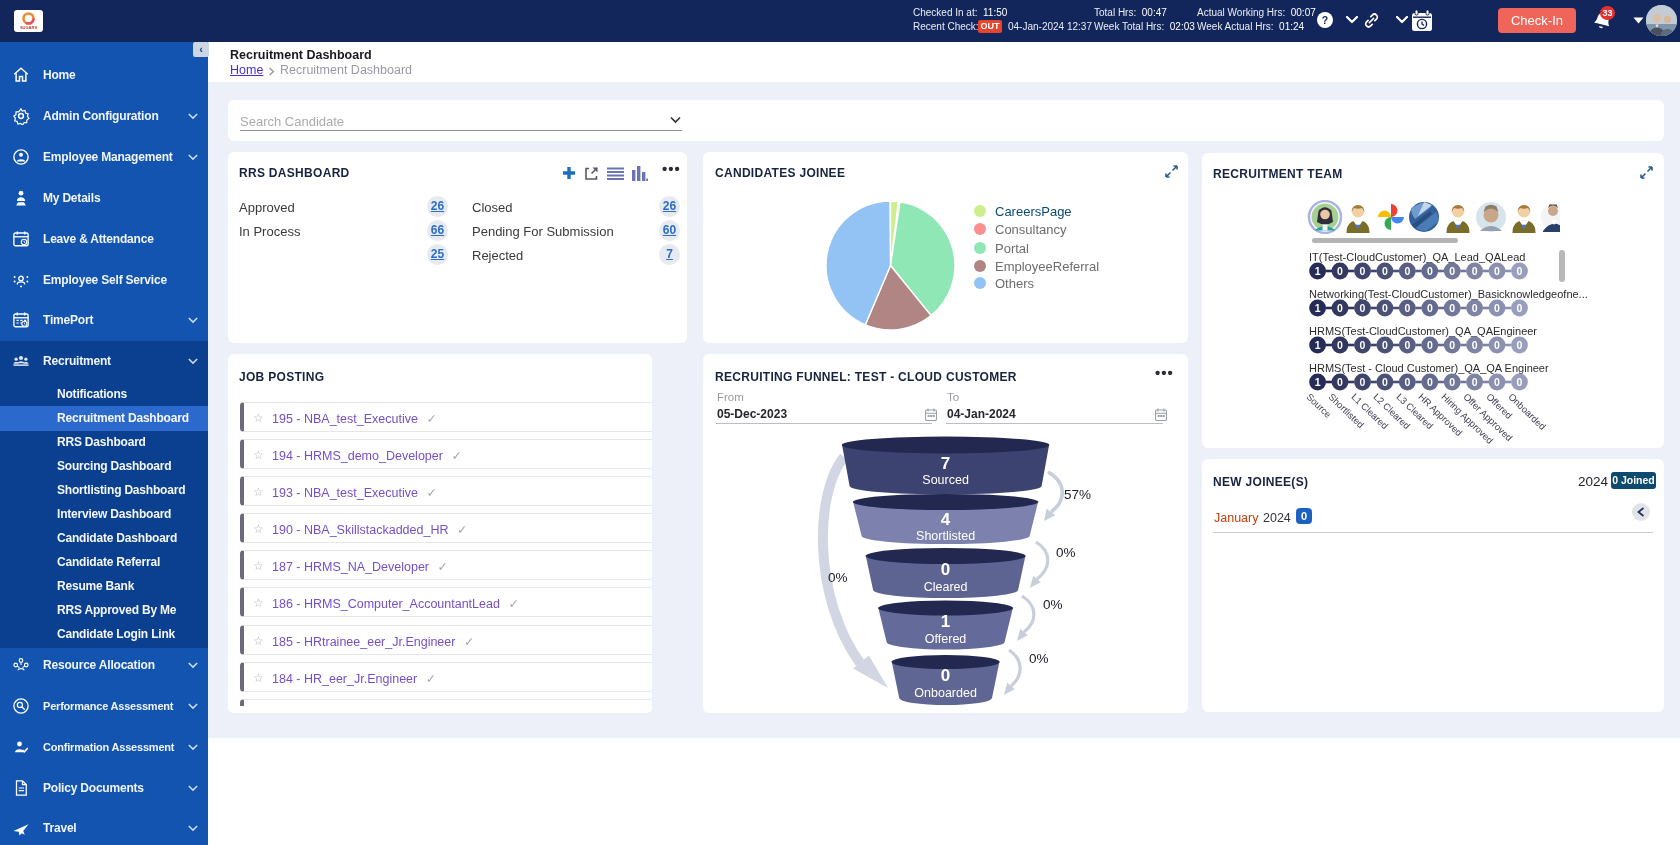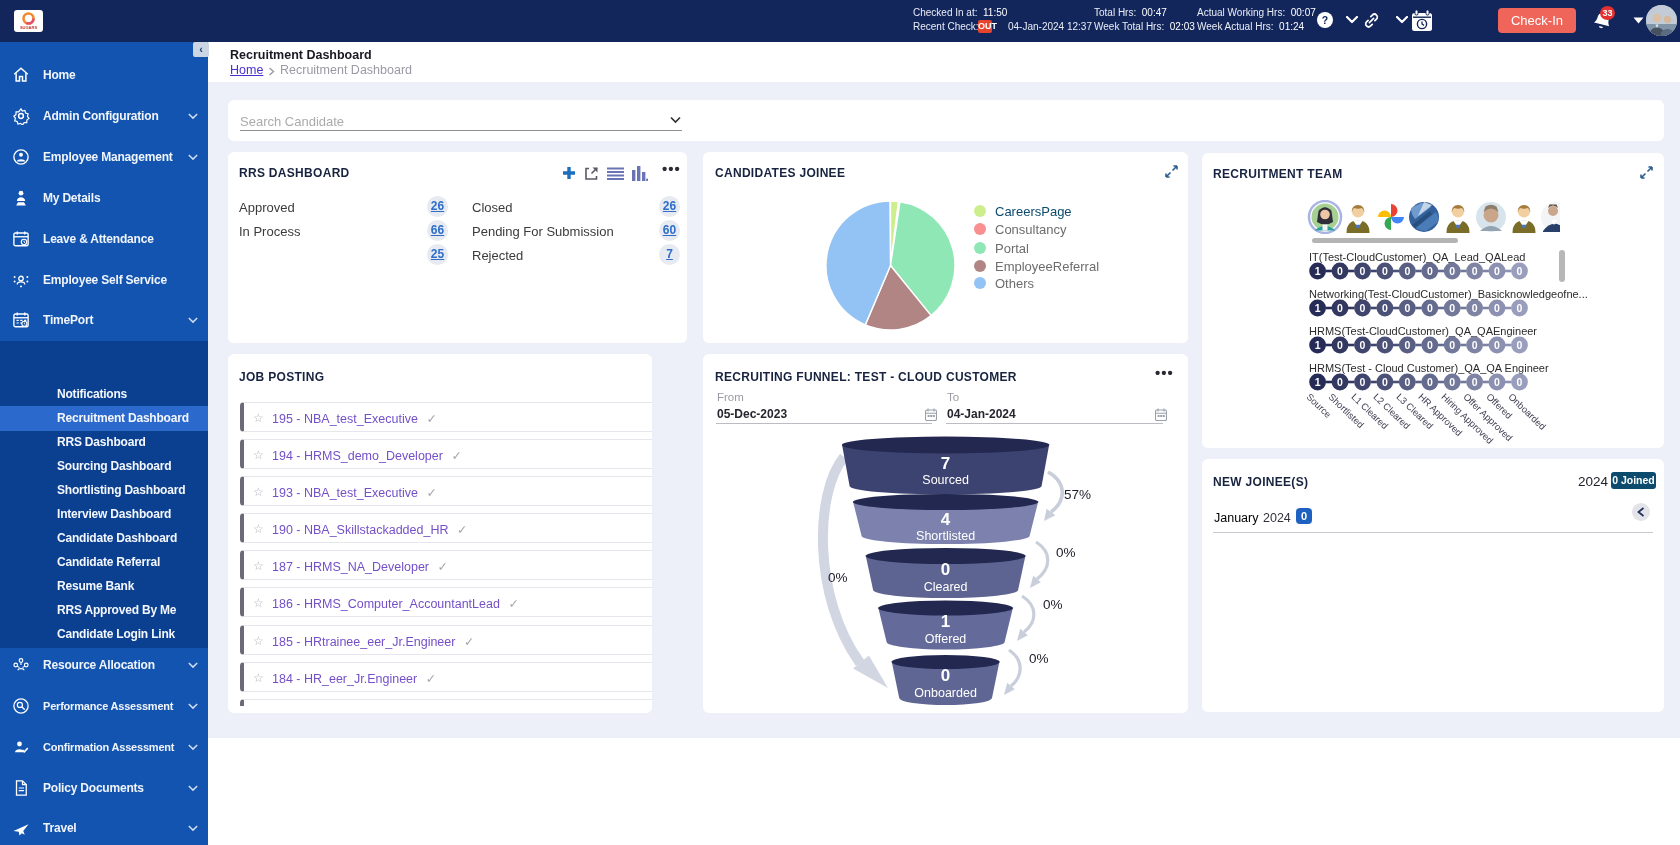--- a/index.html
+++ b/index.html
@@ -3,21 +3,21 @@
 <meta charset="utf-8">
 <style>
 * { margin:0; padding:0; box-sizing:border-box; }
 html,body { width:1680px; height:845px; font-family:"Liberation Sans",sans-serif; background:#fff; overflow:hidden; }
 .abs { position:absolute; }
 
 #topbar { position:absolute; left:0; top:0; width:1680px; height:42px; background:#13265c; }
 #logo { position:absolute; left:14px; top:10px; width:29px; height:22px; background:#fff; border-radius:3px; }
 .tb-txt { position:absolute; color:#e9edf6; font-size:10px; white-space:nowrap; }
 .tb-strong { color:#fff; }
-#outbadge { position:absolute; left:978px; top:20px; width:14px; height:13px; background:#e8432d; border-radius:2px; color:#fff; font-size:9px; font-weight:bold; text-align:center; line-height:13px; }
+#outbadge { position:absolute; left:978px; top:20px; width:24px; height:13px; background:#e8432d; border-radius:2px; color:#fff; font-size:9px; font-weight:bold; text-align:center; line-height:13px; }
 #checkin { position:absolute; left:1498px; top:8px; width:78px; height:25px; background:#ef6559; border-radius:4px; color:#fff; font-size:13px; text-align:center; line-height:25px; }
 #bellbadge { position:absolute; left:1600px; top:6px; width:15px; height:14px; background:#e33030; border-radius:50%; color:#fff; font-size:9px; font-weight:bold; text-align:center; line-height:14px; }
 #avatar { position:absolute; left:1646px; top:5px; width:31px; height:31px; border-radius:50%; background:#8fa3bc; overflow:hidden; }
 
 #sidebar { position:absolute; left:0; top:42px; width:208px; height:803px; background:#1254b0; }
 .mi { position:absolute; left:0; width:208px; height:40px; color:#f0f4fb; font-size:12px; font-weight:bold; letter-spacing:-0.2px; white-space:nowrap; }
 .mi .lbl { position:absolute; left:43px; top:50%; transform:translateY(-50%); }
 .mi .ic { position:absolute; left:12px; top:50%; transform:translateY(-50%); width:18px; height:18px; }
 .mi .chev { position:absolute; right:10px; top:50%; transform:translateY(-50%); width:10px; height:10px; }
 .smi { position:absolute; left:0; width:208px; height:24px; color:#f4f7fd; font-size:12px; font-weight:bold; letter-spacing:-0.2px; line-height:24px; white-space:nowrap;padding-left:36px; }
@@ -173,20 +173,35 @@
   <div class="mi" style="top:258px;">
       <svg class="ic" viewBox="0 0 24 24">
         <rect x="2.5" y="4" width="19" height="17" rx="2" fill="none" stroke="#fff" stroke-width="1.8"></rect>
         <path d="M2.5 9 H21.5" stroke="#fff" stroke-width="1.8"></path>
         <path d="M7 2 V6 M17 2 V6" stroke="#fff" stroke-width="1.8"></path>
         <path d="M6 12.5 H9 M11 12.5 H14 M16 12.5 H19 M6 16 H9 M11 16 H14" stroke="#fff" stroke-width="1.6"></path>
         <circle cx="16.5" cy="17" r="3.4" fill="#1254b0" stroke="#fff" stroke-width="1.4"></circle>
         <path d="M16.5 15.4 V17 l1.2.9" stroke="#fff" stroke-width="1.2" fill="none"></path>
       </svg>
       <span class="lbl">TimePort</span>
+      <svg class="chev" viewBox="0 0 12 8">
+        <path d="M1 1.5 L6 6.5 L11 1.5" fill="none" stroke="#cfdcf3" stroke-width="1.8"></path>
+      </svg>
+    </div>
+  <div class="mi" style="top:299px;">
+      <svg class="ic" viewBox="0 0 24 24">
+        <circle cx="12" cy="8" r="2.8" fill="#dce6f5"></circle>
+        <path d="M7.5 15 c0-3.6 9-3.6 9 0z" fill="#dce6f5"></path>
+        <circle cx="5.5" cy="9.5" r="2.2" fill="#dce6f5"></circle>
+        <path d="M2 15.5 c0-3 7-3 7 0z" fill="#dce6f5"></path>
+        <circle cx="18.5" cy="9.5" r="2.2" fill="#dce6f5"></circle>
+        <path d="M15 15.5 c0-3 7-3 7 0z" fill="#dce6f5"></path>
+        <rect x="2" y="16.5" width="20" height="2" fill="#dce6f5"></rect>
+      </svg>
+      <span class="lbl">Recruitment</span>
       <svg class="chev" viewBox="0 0 12 8">
         <path d="M1 1.5 L6 6.5 L11 1.5" fill="none" stroke="#cfdcf3" stroke-width="1.8"></path>
       </svg>
     </div>
   <div class="smi" style="top:340px;">
       <span class="lbl">Notifications</span>
     </div>
   <div class="smi" style="top:364px;">
       <span class="lbl">Recruitment Dashboard</span>
     </div>
@@ -635,21 +650,21 @@
       <text x="353" y="127" font-size="13.5" fill="#1d1d28">0%</text>
       <text x="340" y="179" font-size="13.5" fill="#1d1d28">0%</text>
       <text x="326" y="233" font-size="13.5" fill="#1d1d28">0%</text>
       <text x="125" y="152" font-size="13.5" fill="#1d1d28">0%</text>
     </svg>
   </div>
   <div class="card" id="card-new">
     <div class="cardtitle" style="left:11px;top:16px;">NEW JOINEE(S)</div>
     <div style="position:absolute;left:376px;top:15px;font-size:13.5px;color:#22222c;">2024</div>
     <div style="position:absolute;left:409px;top:13px;width:45px;height:17px;background:#0c4a6e;border-radius:3px;color:#fff;font-size:10.5px;font-weight:bold;text-align:center;line-height:17px;">0 Joined</div>
-    <div style="position:absolute;left:12px;top:52px;font-size:12.5px;color:#000000;">January</div>
+    <div style="position:absolute;left:12px;top:52px;font-size:12.5px;color:#c2410c;">January</div>
     <div style="position:absolute;left:61px;top:52px;font-size:12.5px;color:#33333d;">2024</div>
     <div style="position:absolute;left:94px;top:49px;width:16px;height:16px;background:#1f61c0;border-radius:4px;color:#fff;font-size:11px;font-weight:bold;text-align:center;line-height:16px;">0</div>
     <div style="position:absolute;left:430px;top:44px;width:18px;height:18px;background:#e2e4e9;border-radius:50%;"></div>
     <svg style="position:absolute;left:435px;top:48px;" width="8" height="10" viewBox="0 0 8 10">
         <path d="M6.5 1 L1.5 5 L6.5 9" fill="none" stroke="#23335c" stroke-width="1.8"></path>
       </svg>
     <div style="position:absolute;left:11px;top:73px;width:440px;border-bottom:1px solid #c9c9cf;"></div>
   </div>
 </div>
 

